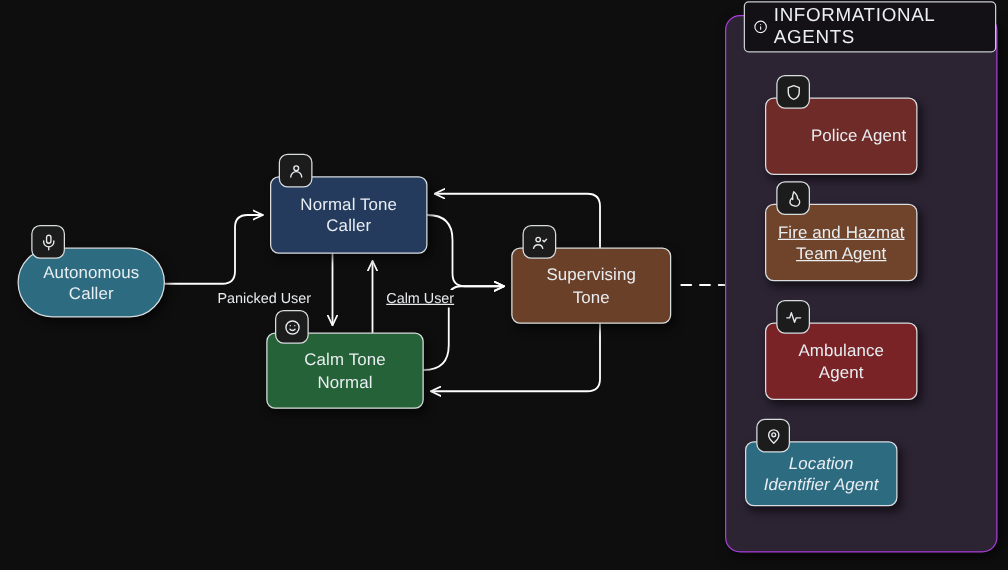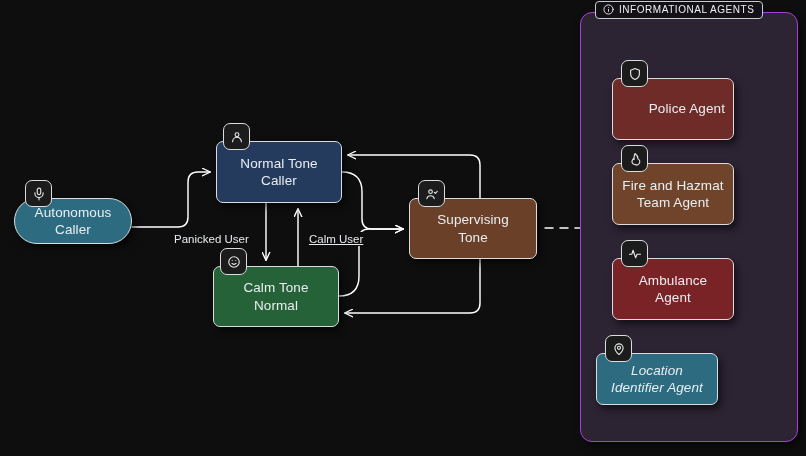--- a/index.html
+++ b/index.html
@@ -68,21 +68,21 @@
   }
   .group-title{
     position:absolute;
     left:14px;top:-12px;
     display:flex;align-items:center;gap:5px;
     background:#131016;
     border:1.3px solid #c9ccd0;
     border-radius:4px;
     padding:2px 8px 3px 7px;
     color:#edf0f2;
-    font-size:10px;
+    font-size:15px;
     letter-spacing:.55px;
     z-index:8;
   }
   .group-title svg{display:block;}
 </style>
 </head>
 <body>
 
 <div id="canvas">
 
@@ -118,21 +118,21 @@
         <svg width="11" height="11" viewBox="0 0 24 24" fill="none" stroke="#edf0f2" stroke-width="2" stroke-linecap="round" stroke-linejoin="round">
           <circle cx="12" cy="12" r="10"></circle>
             <path d="M12 16v-4"></path>
             <path d="M12 8h.01"></path>
         </svg>
       </span>
       <span>INFORMATIONAL AGENTS</span>
     </div>
   </div>
 
-  <div class="node pill" style="left:14px;top:198px;width:118px;height:46px;background:#2d6b80;">
+  <div class="node pill" style="left:14px;top:198px;width:118px;height:56px;background:#2d6b80;">
     <div class="badge" style="left:10px;">
       <svg width="14" height="14" viewBox="0 0 24 24" fill="none" stroke="#e6e9eb" stroke-width="1.9" stroke-linecap="round" stroke-linejoin="round">
         <rect x="9" y="2" width="6" height="11" rx="3"></rect>
         <path d="M5 10v1a7 7 0 0 0 14 0v-1"></path>
           <path d="M12 18v4"></path>
       </svg>
     </div>
     <span class="lbl">Autonomous
 Caller</span>
   </div>
@@ -174,21 +174,21 @@
 
   <div class="node" style="left:612px;top:78px;width:122px;height:62px;background:#6e2b27;justify-content:flex-end;">
     <div class="badge" style="left:8px;">
       <svg width="14" height="14" viewBox="0 0 24 24" fill="none" stroke="#e6e9eb" stroke-width="1.9" stroke-linecap="round" stroke-linejoin="round">
         <path d="M12 2.6 19.5 5.4v6.1c0 4.7-3.2 8.3-7.5 9.9-4.3-1.6-7.5-5.2-7.5-9.9V5.4z"></path>
       </svg>
     </div>
     <span class="lbl">Police Agent</span>
   </div>
 
-  <div class="node" style="left:612px;top:163px;width:122px;height:62px;background:#6f442a;">
+  <div class="node" style="left:612px;top:163px;width:122px;height:62px;background:#6f442a;text-decoration:underline;">
     <div class="badge" style="left:8px;">
       <svg width="14" height="14" viewBox="0 0 24 24" fill="none" stroke="#e6e9eb" stroke-width="1.9" stroke-linecap="round" stroke-linejoin="round">
         <path d="M12 2.5s5.2 4 5.2 9.3A5.2 5.2 0 0 1 12 21.5a5.2 5.2 0 0 1-5.2-5.2c0-2.2 1.3-3.8 2.4-5.1.6 1.1 1.4 1.7 1.4 1.7s-.9-4.3 1.4-10.4z"></path>
       </svg>
     </div>
     <span class="lbl">Fire and Hazmat
 Team Agent</span>
   </div>
 
   <div class="node" style="left:612px;top:258px;width:122px;height:62px;background:#7a2327;justify-content:center;">

